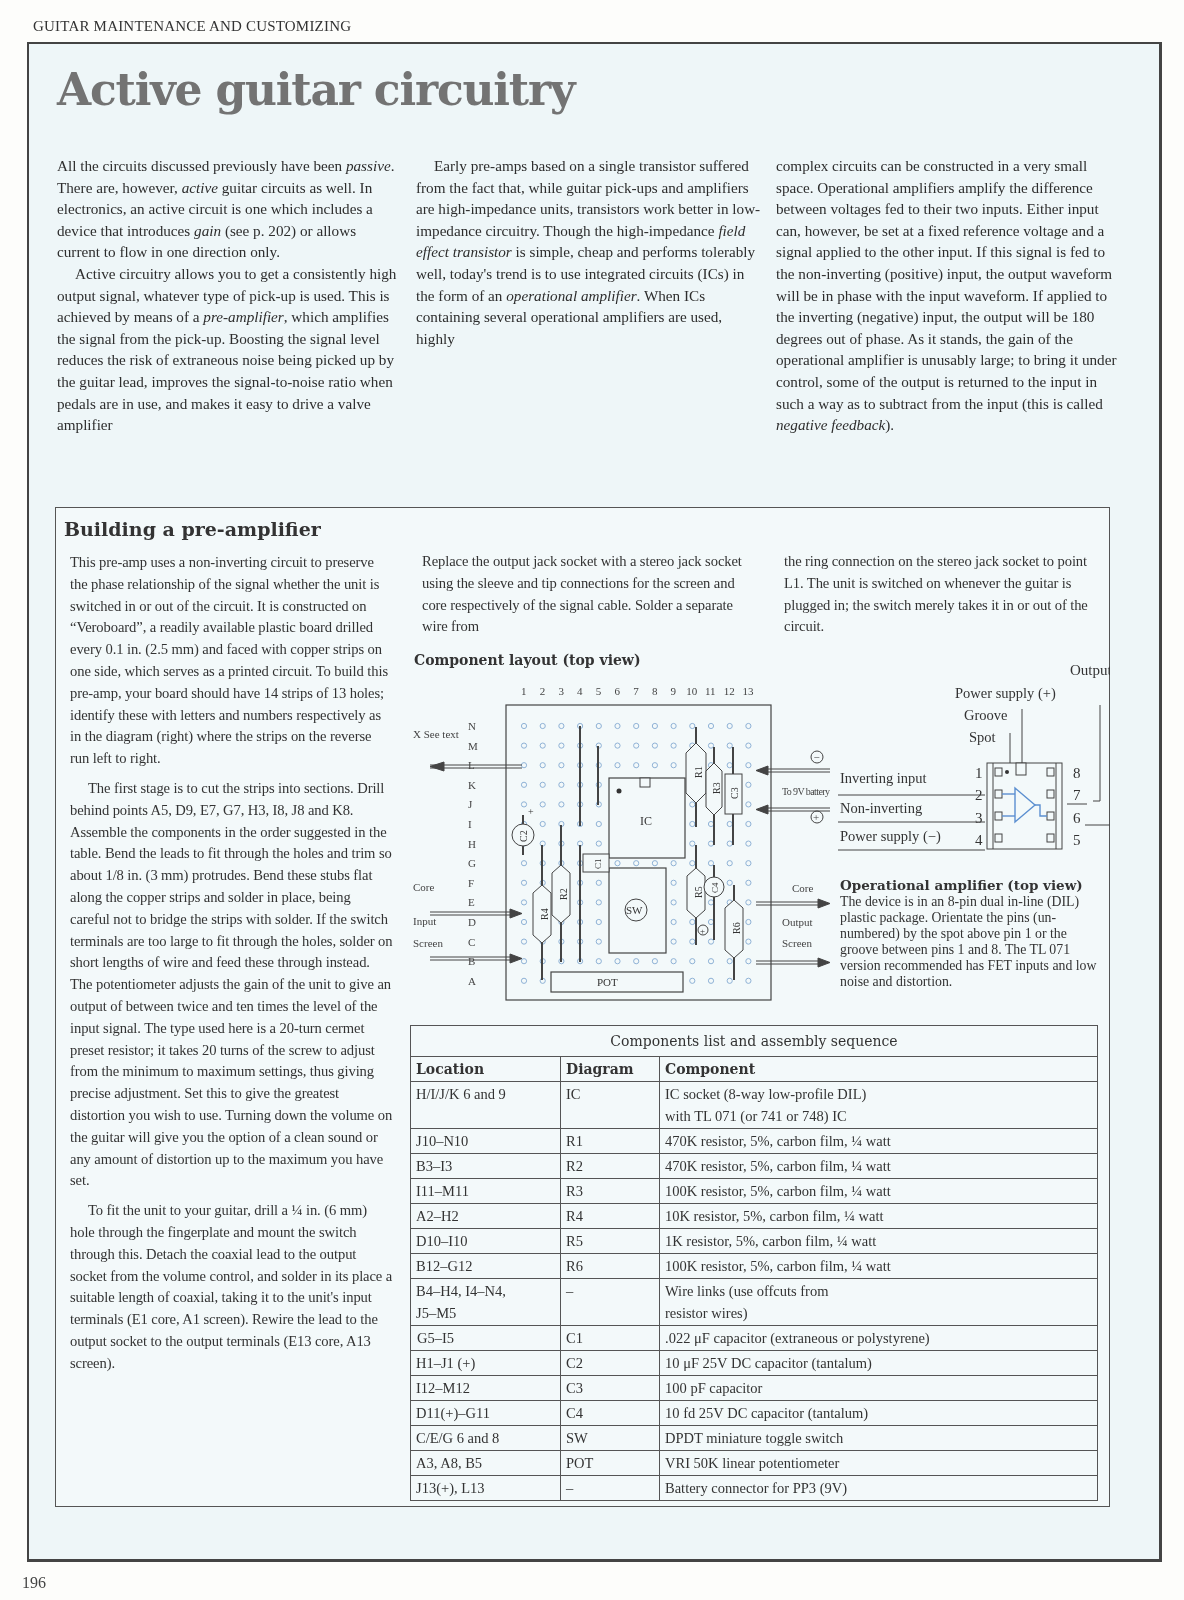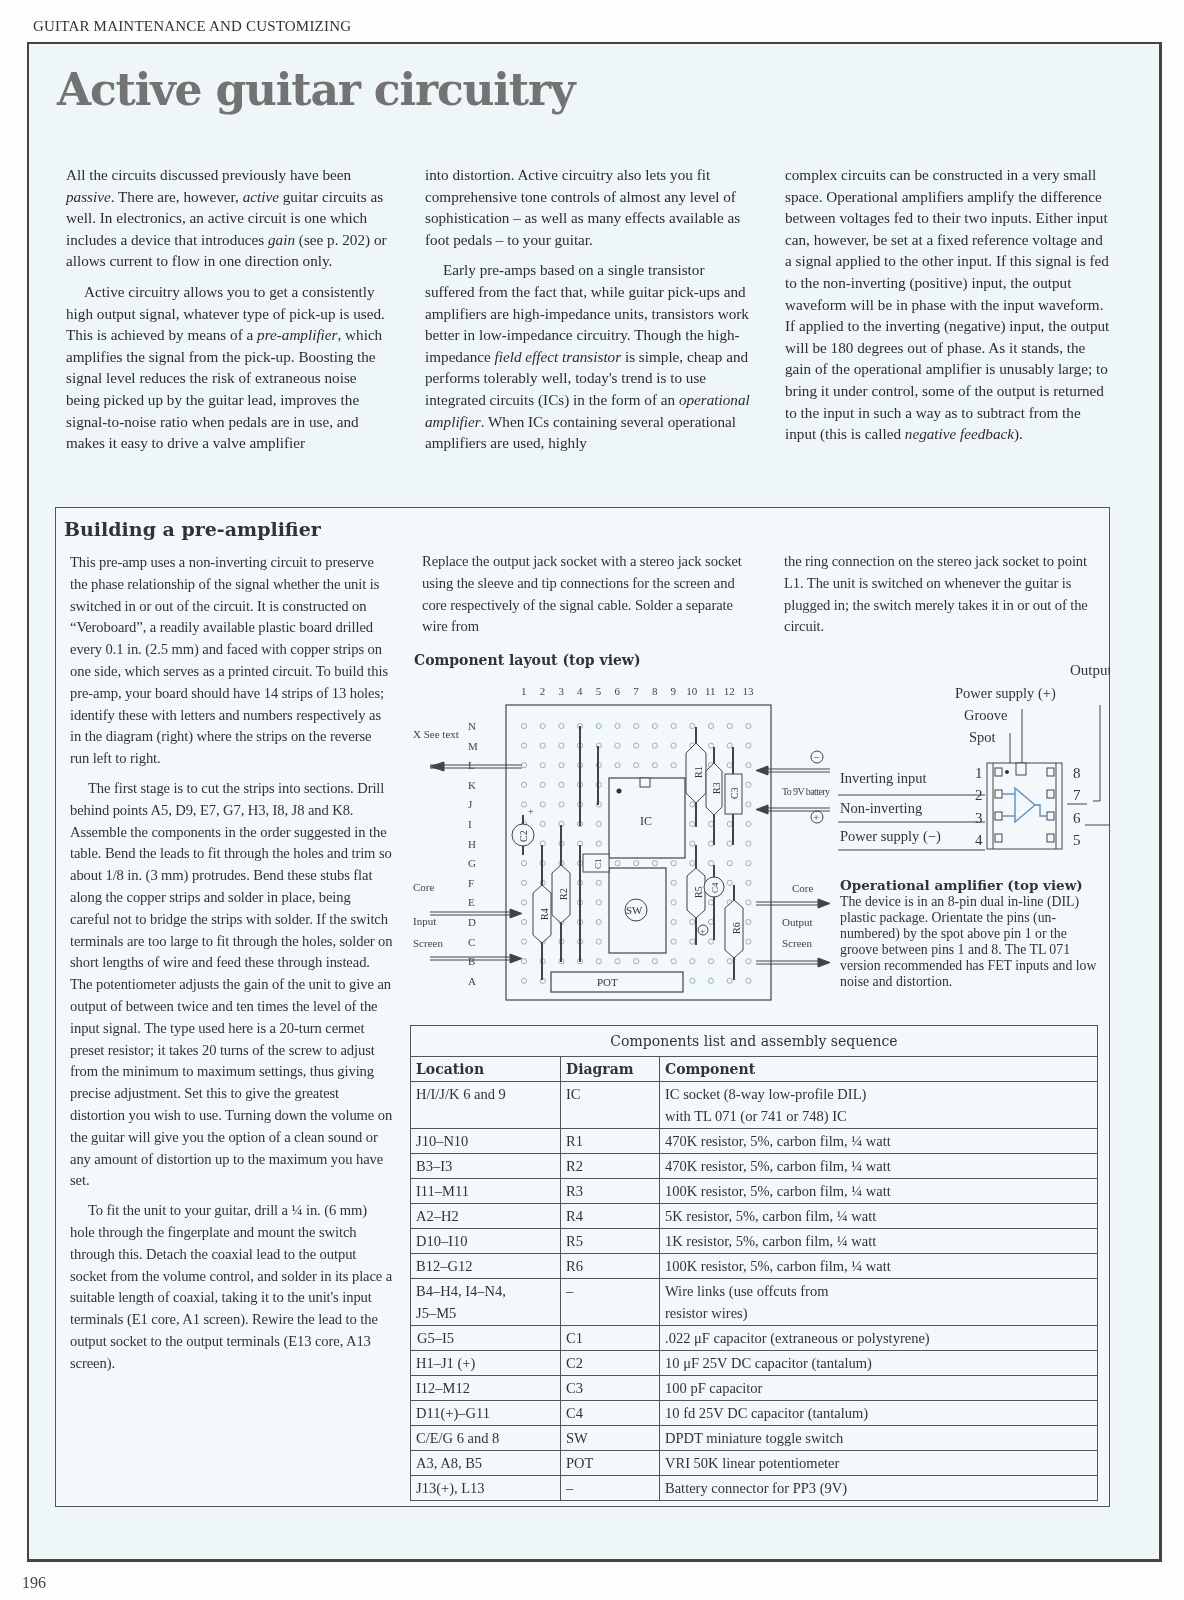--- a/index.html
+++ b/index.html
@@ -5,21 +5,21 @@
   html,body{margin:0;padding:0;}
   body{width:1184px;height:1600px;background:#fdfdfb;position:relative;overflow:hidden;
        font-family:"DejaVu Serif","Liberation Serif",serif;color:#2a2a2a;}
   .running-head{position:absolute;left:33px;top:18px;font-size:15px;letter-spacing:0.2px;color:#333;
        font-family:"Liberation Serif",serif;}
   .outer{position:absolute;left:27px;top:42px;width:1135px;height:1520px;border:2px solid #444;
        border-right-width:3px;border-bottom-width:3px;background:#eef6f8;box-sizing:border-box;}
   .title{position:absolute;left:57px;top:64px;font-size:44px;font-weight:bold;letter-spacing:-1.2px;color:#737373;
        font-family:"DejaVu Serif",serif;}
   .col{position:absolute;font-size:15.2px;line-height:21.6px;color:#2d2d2d;font-family:"Liberation Serif",serif;}
-  .col p{margin:9px;text-indent:0;}
+  .col p{margin:0;text-indent:0;}
   .col p.ind{text-indent:18px;}
   .col1{left:57px;top:155px;width:345px;}
   .col2{left:416px;top:155px;width:348px;}
   .col3{left:776px;top:155px;width:346px;}
   .inner{position:absolute;left:55px;top:507px;width:1055px;height:1000px;border:1.5px solid #555;background:#f3f9fa;box-sizing:border-box;}
   .box-title{position:absolute;left:64px;top:518px;font-size:19px;font-weight:bold;color:#333;font-family:"DejaVu Serif",serif;}
   .bcol{position:absolute;font-size:14.6px;line-height:21.8px;color:#333;font-family:"Liberation Serif",serif;letter-spacing:-0.1px;}
   .bcol p{margin:8px;}
   .bcol p.ind{text-indent:18px;}
   .bcol1{left:62px;top:543px;width:340px;}
@@ -45,21 +45,20 @@
 <div class="running-head">GUITAR MAINTENANCE AND CUSTOMIZING</div>
 
 <div class="outer"></div>
 <h1 class="title" style="margin:0;">Active guitar circuitry</h1>
 
 <div class="col col1">
     <p>All the circuits discussed previously have been <i>passive</i>. There are, however, <i>active</i> guitar circuits as well. In electronics, an active circuit is one which includes a device that introduces <i>gain</i> (see p. 202) or allows current to flow in one direction only.</p>
     <p class="ind">Active circuitry allows you to get a consistently high output signal, whatever type of pick-up is used. This is achieved by means of a <i>pre-amplifier</i>, which amplifies the signal from the pick-up. Boosting the signal level reduces the risk of extraneous noise being picked up by the guitar lead, improves the signal-to-noise ratio when pedals are in use, and makes it easy to drive a valve amplifier</p>
   </div>
 <div class="col col2">
-    <p>into distortion. Active circuitry also lets you fit comprehensive tone controls of almost any level of sophistication – as well as many effects available as foot pedals – to your guitar.</p>
     <p class="ind">Early pre-amps based on a single transistor suffered from the fact that, while guitar pick-ups and amplifiers are high-impedance units, transistors work better in low-impedance circuitry. Though the high-impedance <i>field effect transistor</i> is simple, cheap and performs tolerably well, today's trend is to use integrated circuits (ICs) in the form of an <i>operational amplifier</i>. When ICs containing several operational amplifiers are used, highly</p>
   </div>
 <div class="col col3">
     <p>complex circuits can be constructed in a very small space. Operational amplifiers amplify the difference between voltages fed to their two inputs. Either input can, however, be set at a fixed reference voltage and a signal applied to the other input. If this signal is fed to the non-inverting (positive) input, the output waveform will be in phase with the input waveform. If applied to the inverting (negative) input, the output will be 180 degrees out of phase. As it stands, the gain of the operational amplifier is unusably large; to bring it under control, some of the output is returned to the input in such a way as to subtract from the input (this is called <i>negative feedback</i>).</p>
   </div>
 
 <div class="inner"></div>
 <div class="box-title">Building a pre-amplifier</div>
 
 <div class="bcol bcol1" style="top:544px;">
@@ -486,21 +485,21 @@
           <td class="" style="white-space: pre-line;">470K resistor, 5%, carbon film, ¼ watt</td>
         </tr>
         <tr>
           <td class="c1" style="white-space: pre-line;">I11–M11</td>
           <td class="c2" style="white-space: pre-line;">R3</td>
           <td class="" style="white-space: pre-line;">100K resistor, 5%, carbon film, ¼ watt</td>
         </tr>
         <tr>
           <td class="c1" style="white-space: pre-line;">A2–H2</td>
           <td class="c2" style="white-space: pre-line;">R4</td>
-          <td class="" style="white-space: pre-line;">5K resistor, 5%, carbon film, ¼ watt</td>
+          <td class="" style="white-space: pre-line;">10K resistor, 5%, carbon film, ¼ watt</td>
         </tr>
         <tr>
           <td class="c1" style="white-space: pre-line;">D10–I10</td>
           <td class="c2" style="white-space: pre-line;">R5</td>
           <td class="" style="white-space: pre-line;">1K resistor, 5%, carbon film, ¼ watt</td>
         </tr>
         <tr>
           <td class="c1" style="white-space: pre-line;">B12–G12</td>
           <td class="c2" style="white-space: pre-line;">R6</td>
           <td class="" style="white-space: pre-line;">100K resistor, 5%, carbon film, ¼ watt</td>

